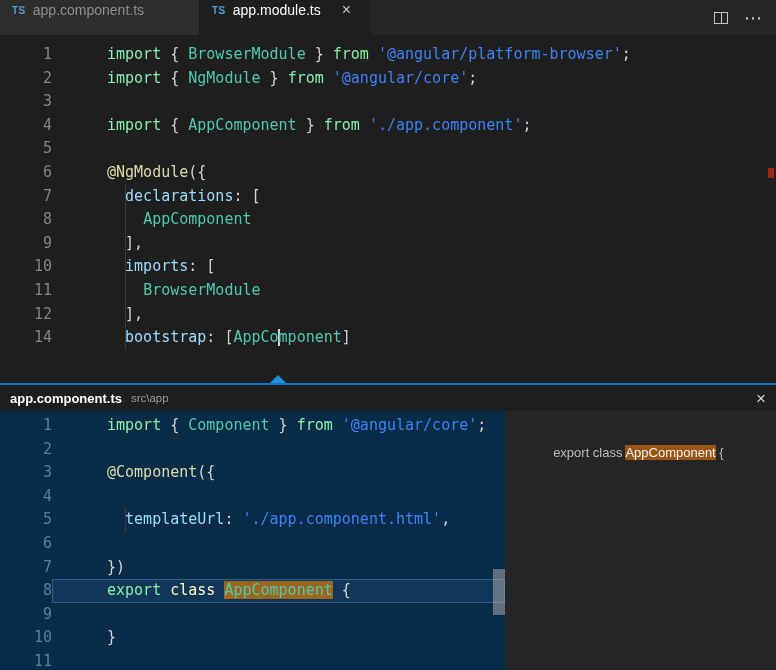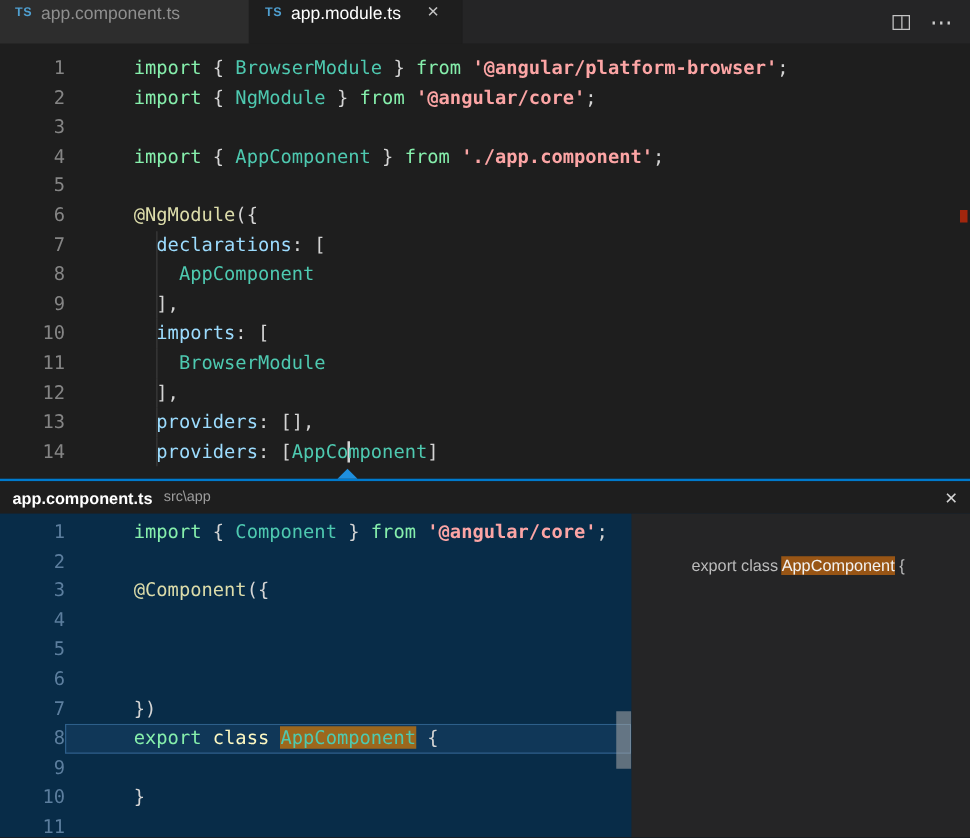--- a/index.html
+++ b/index.html
@@ -27,21 +27,21 @@
   
   .codefont { font-family:"DejaVu Sans Mono", monospace; font-size:15px; }
   .code-line { display:flex; height:23.6px; line-height:23.6px; white-space:pre; }
   .ln { flex:none; width:52px; text-align:right; color:#858585; }
   .code { position:relative; flex:1; padding-left:55px; white-space:pre; color:#d4d4d4; }
   .guide { position:absolute; left:73px; top:0; bottom:0; border-left:1px solid #3b3b3b; }
 
   .kw   { color:#86efac; }
   .kwb  { color:#fef9c3; }
   .typ  { color:#4ec9b0; }
-  .str  { color:#fca5a5;font-weight:bold; }
+  .str  { color:#3b82f6; }
   .prop { color:#9cdcfe; }
   .dec  { color:#dcdcaa; }
   .pun  { color:#d4d4d4; }
   .caret { display:inline-block; width:2px; height:17px; background:#d4d4d4; vertical-align:middle; margin:0 -1px; }
   .match { background:#9c671d; }
 
   
   .editor { position:relative; height:348px; padding-top:8px; overflow:hidden; background:#1e1e1e; }
   .ruler { position:absolute; top:0; right:0; width:10px; height:100%; }
   .err-marker { position:absolute; top:133px; right:2px; width:6px; height:10px; background:#a1260d; }
@@ -97,43 +97,42 @@
         <div class="code-line"><span class="ln">3</span><span class="code"></span></div>
         <div class="code-line"><span class="ln">4</span><span class="code"><span class="kw">import</span><span class="pun"> { </span><span class="typ">AppComponent</span><span class="pun"> } </span><span class="kw">from</span><span class="pun"> </span><span class="str">'./app.component'</span><span class="pun">;</span></span></div>
         <div class="code-line"><span class="ln">5</span><span class="code"></span></div>
         <div class="code-line"><span class="ln">6</span><span class="code"><span class="dec">@NgModule</span><span class="pun">({</span></span></div>
         <div class="code-line"><span class="ln">7</span><span class="code"><span class="guide"></span><span class="pun">  </span><span class="prop">declarations</span><span class="pun">: [</span></span></div>
         <div class="code-line"><span class="ln">8</span><span class="code"><span class="guide"></span><span class="pun">    </span><span class="typ">AppComponent</span></span></div>
         <div class="code-line"><span class="ln">9</span><span class="code"><span class="guide"></span><span class="pun">  ],</span></span></div>
         <div class="code-line"><span class="ln">10</span><span class="code"><span class="guide"></span><span class="pun">  </span><span class="prop">imports</span><span class="pun">: [</span></span></div>
         <div class="code-line"><span class="ln">11</span><span class="code"><span class="guide"></span><span class="pun">    </span><span class="typ">BrowserModule</span></span></div>
         <div class="code-line"><span class="ln">12</span><span class="code"><span class="guide"></span><span class="pun">  ],</span></span></div>
-        <div class="code-line"><span class="ln">13</span><span class="code"><span class="guide"></span><span class="pun">  </span><span class="prop">providers</span><span class="pun">: [],</span></span></div>
-        <div class="code-line"><span class="ln">14</span><span class="code"><span class="guide"></span><span class="pun">  </span><span class="prop">providers</span><span class="pun">: [</span><span class="typ">AppCo</span><span class="caret"></span><span class="typ">mponent</span><span class="pun">]</span></span></div>
+        <div class="code-line"><span class="ln">14</span><span class="code"><span class="guide"></span><span class="pun">  </span><span class="prop">bootstrap</span><span class="pun">: [</span><span class="typ">AppCo</span><span class="caret"></span><span class="typ">mponent</span><span class="pun">]</span></span></div>
       </div>
     <div class="ruler">
       <span class="err-marker"></span>
     </div>
   </div>
 
   <div class="peek">
     <div class="peek-arrow"></div>
     <div class="peek-header">
       <span class="peek-title">app.component.ts</span>
       <span class="peek-path">src\app</span>
       <span class="peek-close">×</span>
     </div>
     <div class="peek-body">
       <div class="peek-editor codefont">
         <div>
             <div class="code-line"><span class="ln">1</span><span class="code"><span class="kw">import</span><span class="pun"> { </span><span class="typ">Component</span><span class="pun"> } </span><span class="kw">from</span><span class="pun"> </span><span class="str">'@angular/core'</span><span class="pun">;</span></span></div>
             <div class="code-line"><span class="ln">2</span><span class="code"></span></div>
             <div class="code-line"><span class="ln">3</span><span class="code"><span class="dec">@Component</span><span class="pun">({</span></span></div>
             <div class="code-line"><span class="ln">4</span></div>
-            <div class="code-line"><span class="ln">5</span></div>
+            <div class="code-line"><span class="ln">5</span><span class="code"><span class="guide"></span><span class="pun">  </span><span class="prop">templateUrl</span><span class="pun">: </span><span class="str">'./app.component.html'</span><span class="pun">,</span></span></div>
             <div class="code-line"><span class="ln">6</span></div>
             <div class="code-line"><span class="ln">7</span><span class="code"><span class="pun">})</span></span></div>
             <div class="code-line current"><span class="ln">8</span><span class="code"><span class="kw">export</span><span class="pun"> </span><span class="kwb">class</span><span class="pun"> </span><span class="typ match">AppComponent</span><span class="pun"> {</span></span></div>
             <div class="code-line"><span class="ln">9</span></div>
             <div class="code-line"><span class="ln">10</span><span class="code"><span class="pun">}</span></span></div>
             <div class="code-line"><span class="ln">11</span><span class="code"></span></div>
           </div>
         <div class="peek-scrollbar"></div>
       </div>
       <div class="peek-results">

